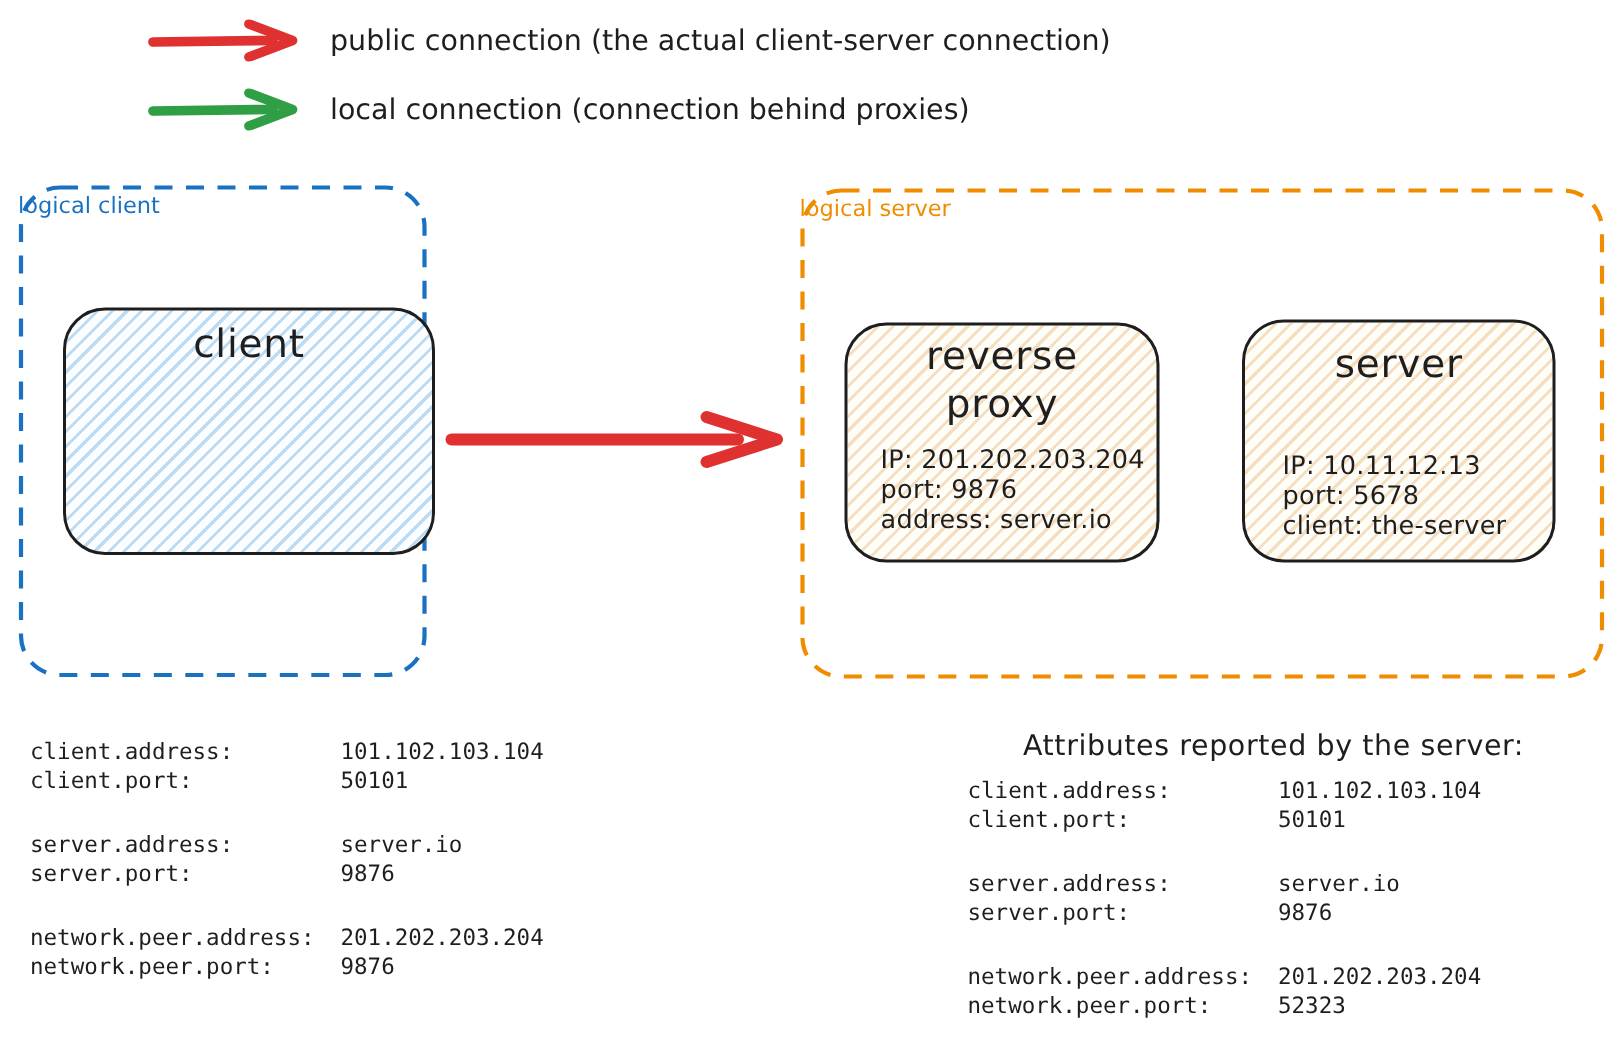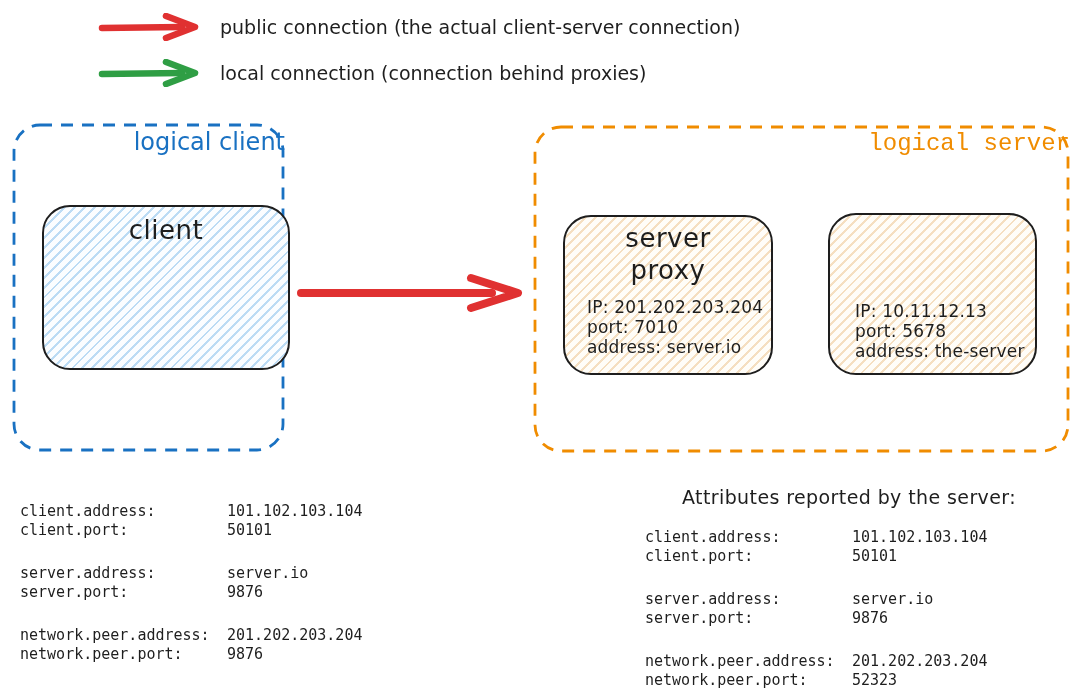--- a/index.html
+++ b/index.html
@@ -18,24 +18,24 @@
   .legend-row.row-local  { top: 59px; }
   .leg-arrow { width: 104px; height: 28px; flex: 0 0 auto; }
   .legend-text { margin-left: 18px; font-size: 19px; line-height: 28px; white-space: nowrap; }
   
   .frame { position: absolute; }
   .frame-client { left: 12px;  top: 123px; width: 273px; height: 329px; }
   .frame-server { left: 533px; top: 125px; width: 537px; height: 328px; }
   .frame svg.frame-border { position: absolute; left: 0; top: 0; }
   .frame-label {
     position: absolute; left: 0; right: 0; top: 5px;
-    text-align: right; font-size: 24px; white-space: nowrap;
+    text-align: left; font-size: 15px; white-space: nowrap;
   }
   .frame-client .frame-label { color: #1971c2; }
-  .frame-server .frame-label { color: #f08c00; font-family: Liberation Mono, monospace; }
+  .frame-server .frame-label { color: #f08c00; }
   
   .node {
     position: absolute; box-sizing: border-box;
     border: 2.5px solid #1e1e1e; border-radius: 28px;
   }
   .node-blue {
     background-color: #fbfdff;
     background-image: repeating-linear-gradient(135deg,
       rgba(137,192,235,0.55) 0px, rgba(137,192,235,0.55) 2px,
       rgba(255,255,255,0) 2px, rgba(255,255,255,0) 7px);
@@ -64,21 +64,21 @@
   .main-arrow { position: absolute; left: 294px; top: 273px; width: 232px; height: 40px; }
   
   .attrs { position: absolute; top: 484px; }
   .attrs-client { left: 20px; }
   .attrs-server { left: 645px; }
   .attrs-heading {
     font-size: 19px; line-height: 26px; letter-spacing: 0.4px;
     font-weight: 500; white-space: nowrap;
   }
   .attrs-server .attrs-heading { padding-left: 3px; margin-left: 34px; }
-  .attrs-body { margin-top: 18px; font-family: "DejaVu Sans Mono", "Liberation Mono", monospace; font-size: 15px; }
+  .attrs-body { margin-top: 8px; font-family: "DejaVu Sans Mono", "Liberation Mono", monospace; font-size: 15px; }
   .attr-group + .attr-group { margin-top: 24px; }
   .attr-row { display: flex; line-height: 19px; white-space: pre; }
   .attr-key { width: 207px; flex: 0 0 auto; }
 </style>
 </head>
 <body>
 
 <div class="canvas">
 
   <div class="legend-row row-local">
@@ -121,33 +121,34 @@
   </svg>
 
   <div class="frame frame-server">
     <svg class="frame-border" width="537" height="328" viewBox="0 0 537 328">
       <rect x="2" y="2" width="533" height="324" rx="26" fill="none" stroke-width="2.8" stroke-dasharray="12 9" stroke="#f08c00"></rect>
     </svg>
     <div class="frame-label">logical server</div>
   </div>
 
   <div class="node node-orange node-proxy">
-    <div class="node-title">server proxy</div>
+    <div class="node-title">reverse proxy</div>
     <div class="node-info">
       <div>IP: 201.202.203.204</div>
-      <div>port: 7010</div>
+      <div>port: 9876</div>
       <div>address: server.io</div>
     </div>
   </div>
 
   <div class="node node-orange node-server">
+    <div class="node-title">server</div>
     <div class="node-info">
       <div>IP: 10.11.12.13</div>
       <div>port: 5678</div>
-      <div>address: the-server</div>
+      <div>client: the-server</div>
     </div>
   </div>
 
   <div class="attrs attrs-client">
     <div class="attrs-body">
       <div class="attr-group">
         <div class="attr-row">
           <span class="attr-key">client.address:</span>
           <span class="attr-val">101.102.103.104</span>
         </div>

